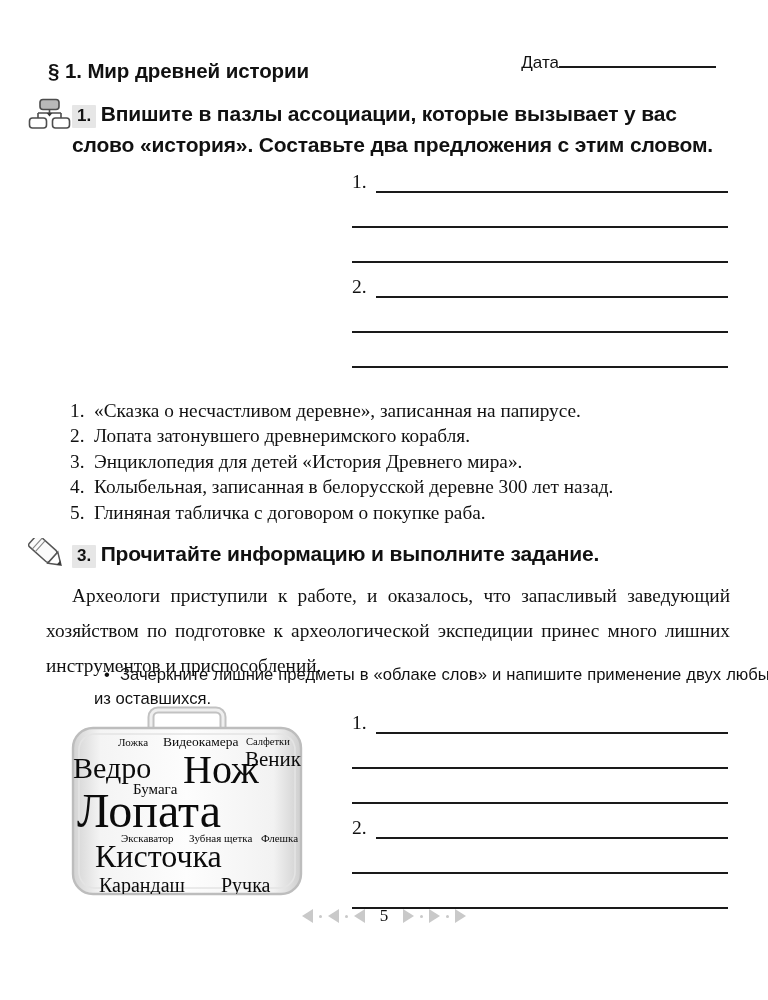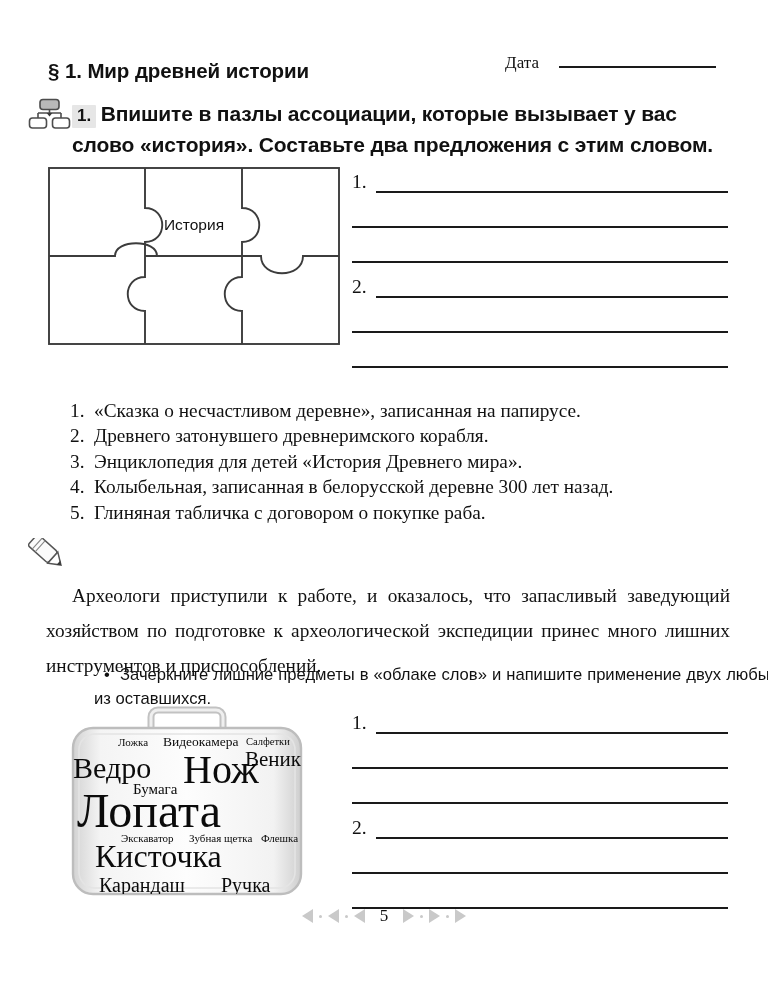--- a/index.html
+++ b/index.html
@@ -16,21 +16,21 @@
   
   .header{position:absolute;left:48px;top:50px;width:672px;height:34px;}
   .chapter-title{
     position:absolute;left:0;top:0;
     font-size:20.5px;font-weight:bold;
     letter-spacing:-0.1px;
     font-family:"Liberation Sans", sans-serif;
     white-space:nowrap;
     margin-top:9px;
   }
-  .date-wrap{position:absolute;right:4px;top:4px;display:flex;align-items:flex-end;gap:20px;font-family:Liberation Serif, serif;}
+  .date-wrap{position:absolute;right:4px;top:4px;display:flex;align-items:flex-end;gap:0;}
   .date-label{font-size:17px;line-height:1;}
   .date-rule{width:157px;height:0;border-bottom:2px solid #1a1a1a;margin-bottom:3px;}
 
   
   .task{position:absolute;display:block;}
   .task-head{position:relative;min-height:30px;}
   .task-icon{
     position:absolute;left:0;top:0;width:44px;height:34px;
   }
   .num-chip{
@@ -123,42 +123,20 @@
           <rect x="24.5" y="20" width="17" height="10" rx="3" fill="#ffffff" stroke="#4d4d4d" stroke-width="1.6"></rect>
         </svg>
       </span>
       <div style="padding-left:44px;">
         <span class="num-chip">1.</span>
         <span class="task-text">Впишите в пазлы ассоциации, которые вызывает у вас слово «история». Составьте два предложения с этим словом.</span>
       </div>
     </div>
   </div>
 
-  <div class="puzzle">
-    <svg width="292" height="178" viewBox="0 0 292 178">
-      <g fill="none" stroke="#3c3c3c" stroke-width="1.9" stroke-linejoin="miter">
-
-        <rect x="1" y="1" width="290" height="176"></rect>
-
-        <path d="M1 89 H67 A1 1 0 0 1 67 89 C67 89 67 68 88 68 C109 68 109 89 109 89 H97 Z" stroke="none" fill="none"></path>
-        <path d="M1 89 H67 C67 72 109 72 109 89 H97"></path>
-        <path d="M97 89 H194"></path>
-        <path d="M194 89 H213 C213 112 255 112 255 89 H291"></path>
-
-        <path d="M97 1 V41 C120 41 120 75 97 75 V89"></path>
-
-        <path d="M97 89 V110 C74 110 74 144 97 144 V177"></path>
-
-        <path d="M194 1 V41 C217 41 217 75 194 75 V89"></path>
-
-        <path d="M194 89 V110 C171 110 171 144 194 144 V177"></path>
-      </g>
-      <text x="146" y="63" text-anchor="middle" font-family="Liberation Sans, sans-serif" font-size="15.5" fill="#111">История</text>
-    </svg>
-  </div>
 
   <div class="answers" id="answers-1" style="left:352px;top:162px;width:376px;">
       <div class="ans-line">
         <span class="ans-num">1.</span>
         <span class="ans-rule indent"></span>
       </div>
       <div class="ans-line">
         <span class="ans-rule full"></span>
       </div>
       <div class="ans-line">
@@ -177,21 +155,21 @@
     </div>
 
 
   <div class="src-list" id="sources-list">
       <div class="src-row">
         <span class="src-num">1.</span>
         <span class="src-txt">«Сказка о несчастливом деревне», записанная на папирусе.</span>
       </div>
       <div class="src-row">
         <span class="src-num">2.</span>
-        <span class="src-txt">Древнего затонувшего древнеримского корабля.</span>
+        <span class="src-txt">Лопата затонувшего древнеримского корабля.</span>
       </div>
       <div class="src-row">
         <span class="src-num">3.</span>
         <span class="src-txt">Энциклопедия для детей «История Древнего мира».</span>
       </div>
       <div class="src-row">
         <span class="src-num">4.</span>
         <span class="src-txt">Колыбельная, записанная в белорусской деревне 300 лет назад.</span>
       </div>
       <div class="src-row">
@@ -205,20 +183,24 @@
       <span class="task-icon">
         <svg width="44" height="32" viewBox="0 0 44 32">
           <g transform="rotate(42 20 16)">
             <rect x="-1" y="8" width="27" height="15" rx="2.5" fill="#fbfbfb" stroke="#555" stroke-width="1.5"></rect>
             <path d="M5 8 V23 M9 8 V23" stroke="#888" stroke-width="1.1"></path>
             <path d="M26 8 L37 15.5 L26 23 Z" fill="#ffffff" stroke="#555" stroke-width="1.5"></path>
             <path d="M33.5 12.5 L37 15.5 L33.5 18.5 Z" fill="#3a3a3a"></path>
           </g>
         </svg>
       </span>
+      <div style="padding-left:44px;">
+        <span class="num-chip">3.</span>
+        <span class="task-text">Прочитайте информацию и выполните задание.</span>
+      </div>
     </div>
   </div>
 
   <div class="para" style="left:46px;top:578px;width:684px;">Археологи приступили к работе, и оказалось, что запасливый заведующий хозяйством по подготовке к археологической экспедиции принес много лишних инструментов и приспособлений.</div>
 
   <div class="bullet-para" style="left:46px;top:663px;width:684px;margin-left:48px;">
     <span class="bdot">•</span><span>Зачеркните лишние предметы в «облаке слов» и напишите применение двух любых из оставшихся.</span>
   </div>
 
   <div class="suitcase">

